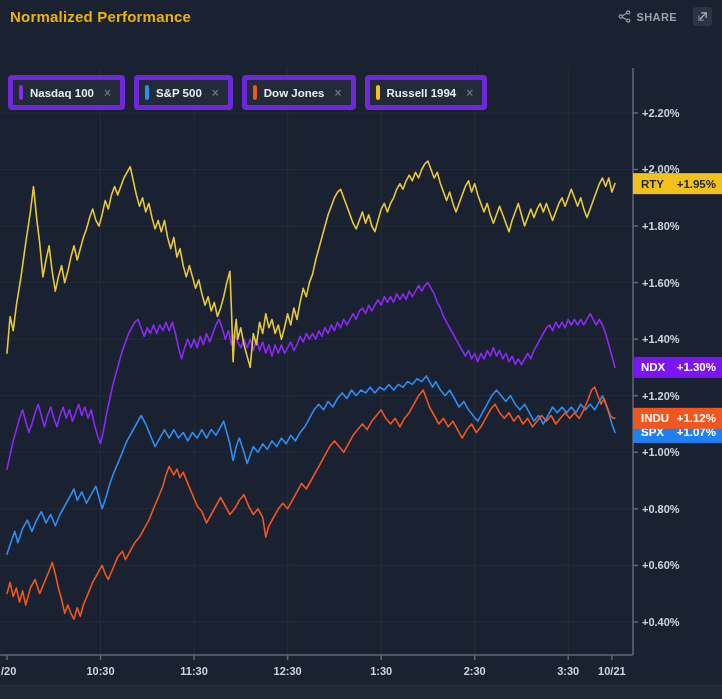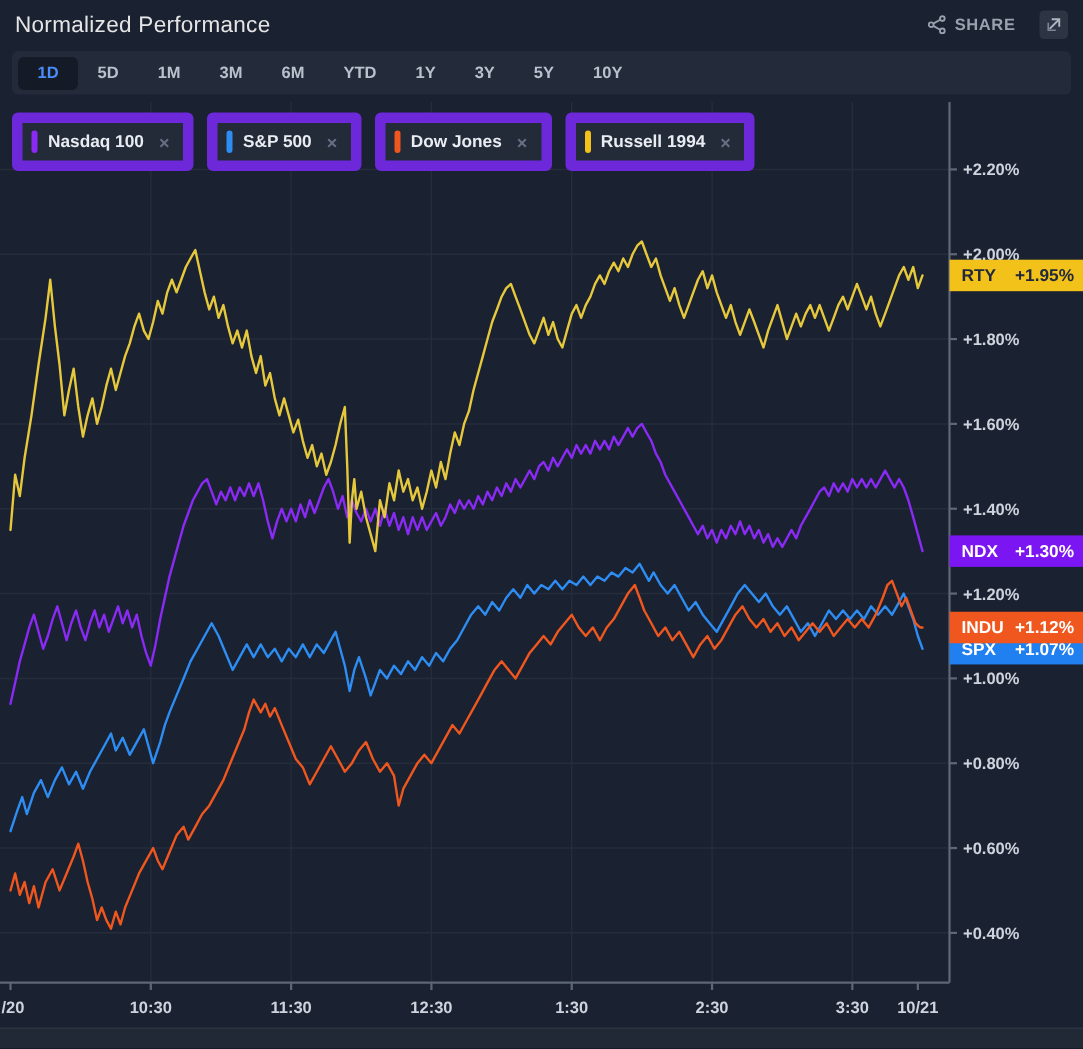--- a/index.html
+++ b/index.html
@@ -1,37 +1,37 @@
 <!DOCTYPE html>
 <html><head>
 <meta charset="utf-8">
 <style>
   html,body{margin:0;padding:0;background:#141a24;}
   .app{position:relative;width:722px;height:699px;background:#1a2130;overflow:hidden;
        font-family:"Liberation Sans",sans-serif;}
   
   .header{display:flex;align-items:center;height:33px;padding:0 10px;}
-  .title{font-size:15px;font-weight:normal;color:#e5e5e5;letter-spacing:.2px;}
+  .title{font-size:15px;font-weight:bold;color:#eab308;letter-spacing:.2px;}
   .spacer{flex:1;}
   .share-btn{display:flex;align-items:center;gap:5px;color:#98a1ae;font-size:11px;
              font-weight:bold;cursor:pointer;letter-spacing:.4px;justify-content:space-between;}
   .popout-btn{width:19px;height:19px;margin-left:16px;background:#2d3544;border-radius:3px;
               display:flex;align-items:center;justify-content:center;cursor:pointer;}
   
   .tabbar{margin:1px 8px 0;background:#232b3a;border-radius:4px;height:29px;
           display:flex;align-items:center;padding:0 4px;}
   .tab{padding:5px 13px;font-size:11px;font-weight:bold;color:#b9c1cd;border-radius:4px;
        cursor:pointer;white-space:nowrap;}
   .tab.active{background:#141a26;color:#4b8dfa;}
   
   .chart-wrap{position:absolute;left:0;top:66px;width:722px;height:620px;}
   .chart-wrap svg{position:absolute;left:0;top:0;}
   
   .chips{position:absolute;left:8px;top:9px;display:flex;gap:9px;z-index:3;}
-  .chip{display:flex;align-items:center;gap:7px;background:#232a38;border:7px solid #6d28d9;
+  .chip{display:flex;align-items:center;gap:7px;background:#232a38;border:5px solid #6d28d9;
         border-radius:4px;height:25px;padding:0 9px 0 6px;cursor:pointer;}
   .chip-bar{width:4px;height:15px;border-radius:2px;background:#888;}
   .chip-label{font-size:11.5px;font-weight:bold;color:#e9ecf1;}
   .chip-x{color:#667084;font-size:12px;font-weight:bold;margin-left:3px;}
   
   .footer{position:absolute;left:0;bottom:0;width:722px;height:13px;background:#212836;
           border-top:1px solid #2a3240;}
 </style>
 </head>
 <body>
@@ -57,32 +57,20 @@
       <span style="display:flex;">
         <svg width="11" height="11" viewBox="0 0 12 12">
           <path d="M4.5 2 H10 V7.5" fill="none" stroke="#aeb6c2" stroke-width="1.4"></path>
           <line x1="10" y1="2" x2="3" y2="9" stroke="#aeb6c2" stroke-width="1.4"></line>
           <path d="M2 4.5 V10 H7.5" fill="none" stroke="#7d8694" stroke-width="1.2"></path>
         </svg>
       </span>
     </span>
   </div>
 
-  <div class="tabbar">
-    <span class="tab active">1D</span>
-    <span class="tab">5D</span>
-    <span class="tab">1M</span>
-    <span class="tab">3M</span>
-    <span class="tab">6M</span>
-    <span class="tab">YTD</span>
-    <span class="tab">1Y</span>
-    <span class="tab">3Y</span>
-    <span class="tab">5Y</span>
-    <span class="tab">10Y</span>
-  </div>
 
   <div class="chart-wrap">
     <svg id="chart-svg" width="722" height="620">
         <line x1="0" y1="46.93903024483915" x2="633" y2="46.93903024483915" stroke="#252d3b" stroke-width="1"></line>
         <line x1="633" y1="46.93903024483915" x2="638" y2="46.93903024483915" stroke="#5d6775" stroke-width="1.5"></line>
         <text x="642" y="50.93903024483915" fill="#ced4de" text-anchor="start" font-size="11" font-weight="bold" font-family="&quot;Liberation Sans&quot;, sans-serif">+2.20%</text>
         <line x1="0" y1="103.49207873259724" x2="633" y2="103.49207873259724" stroke="#252d3b" stroke-width="1"></line>
         <line x1="633" y1="103.49207873259724" x2="638" y2="103.49207873259724" stroke="#5d6775" stroke-width="1.5"></line>
         <text x="642" y="107.49207873259724" fill="#ced4de" text-anchor="start" font-size="11" font-weight="bold" font-family="&quot;Liberation Sans&quot;, sans-serif">+2.00%</text>
         <line x1="0" y1="160.04512722035525" x2="633" y2="160.04512722035525" stroke="#252d3b" stroke-width="1"></line>

